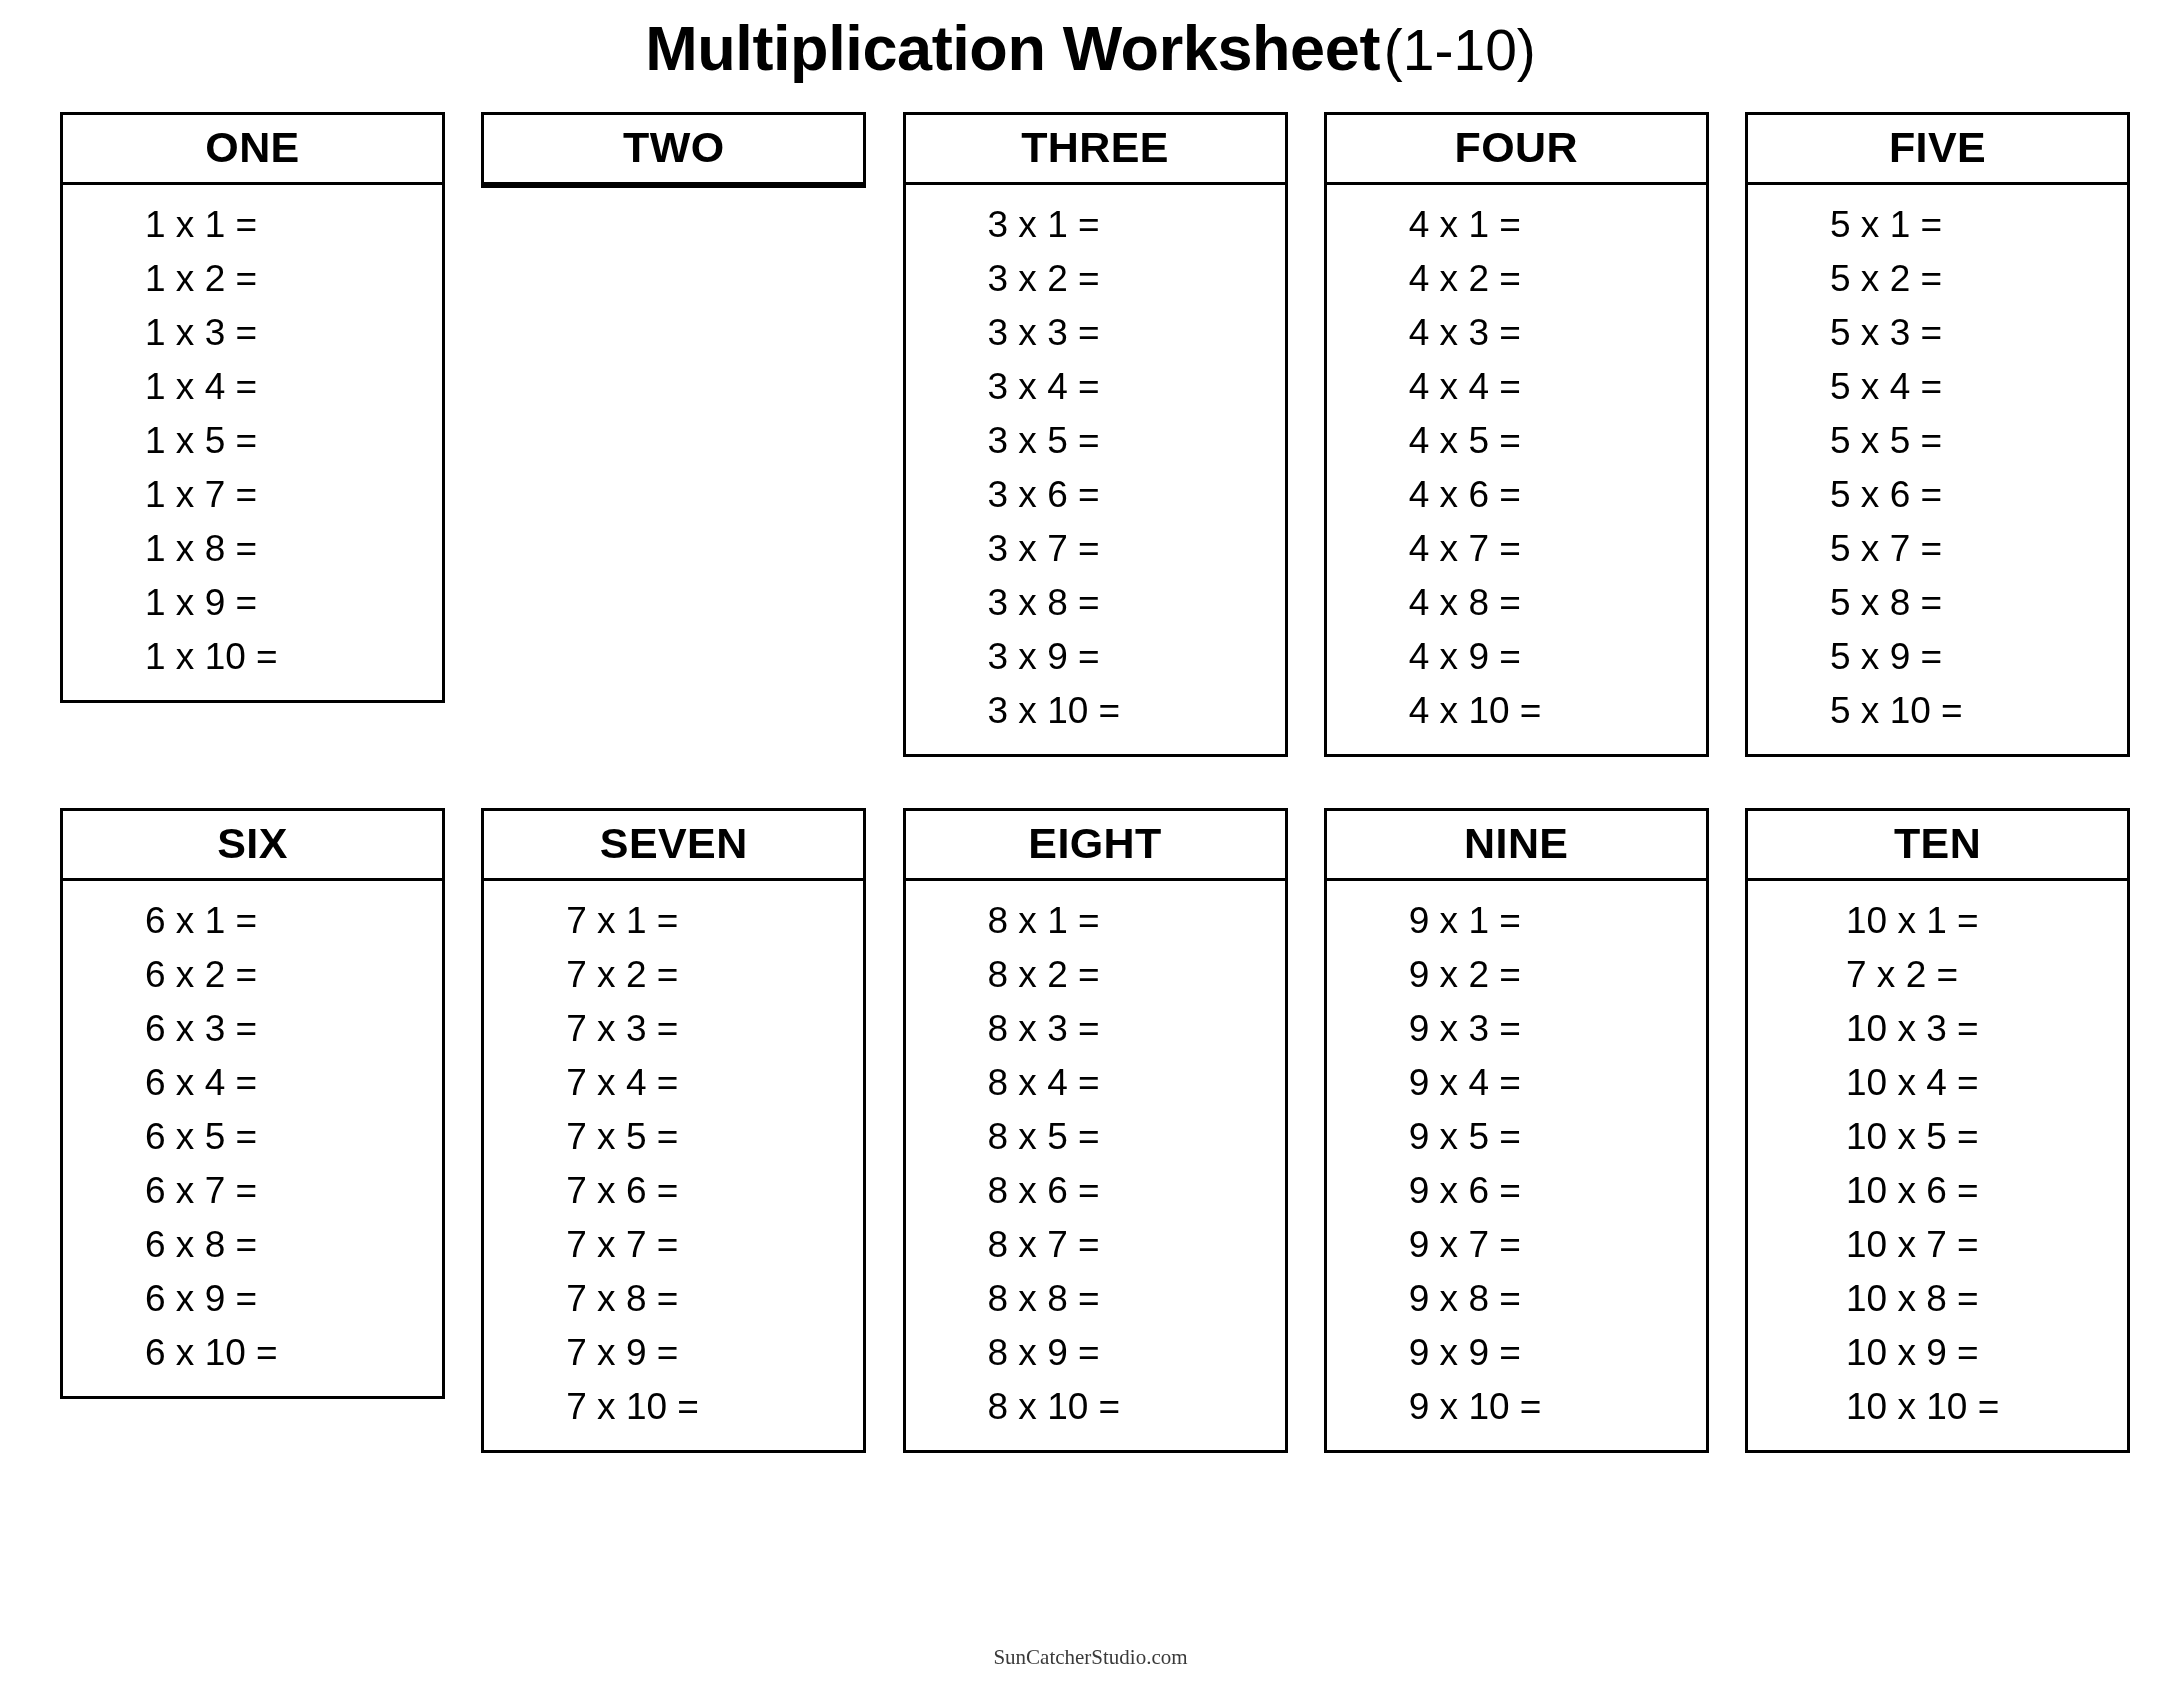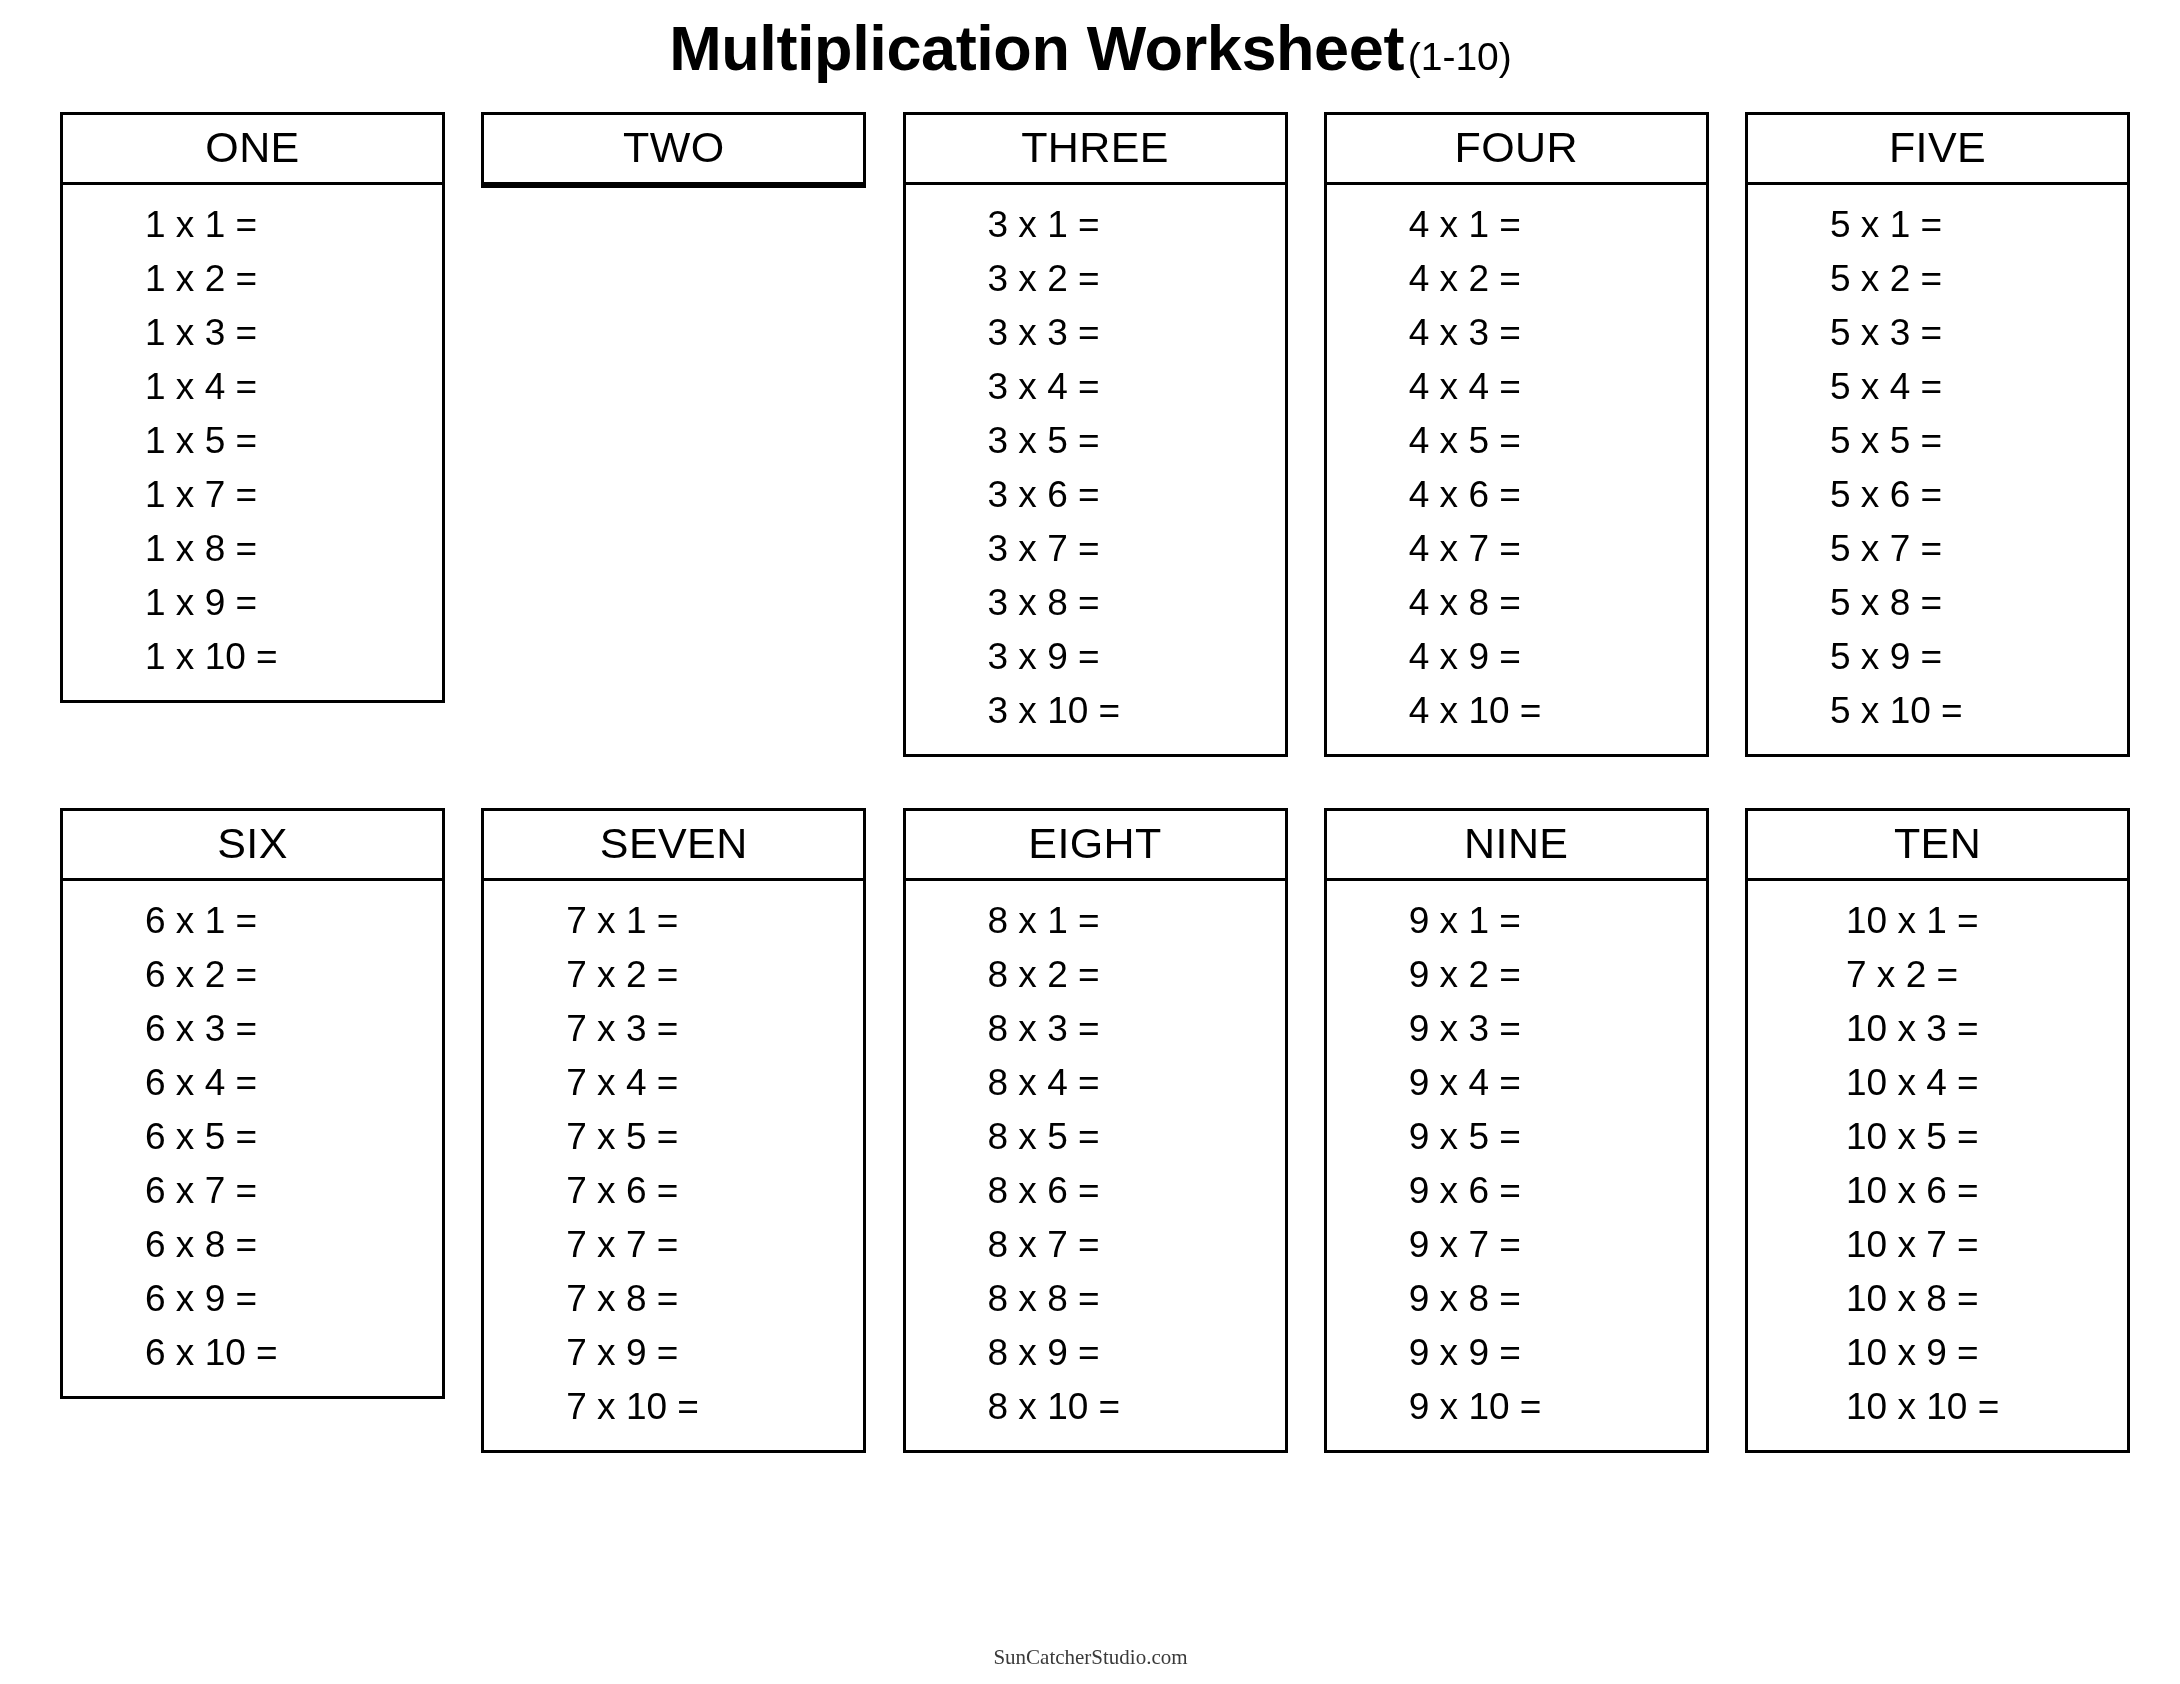--- a/index.html
+++ b/index.html
@@ -27,21 +27,21 @@
     padding: 0;
     white-space: nowrap;
     line-height: 1.05;
   }
   .title-main {
     font-size: 63px;
     font-weight: bold;
     letter-spacing: -0.4px;
   }
   .title-range {
-    font-size: 39px;
+    font-size: 57px;
     font-weight: normal;
     letter-spacing: 0px;
     margin-top: 40px;
   }
   .grid-block {
     display: flex;
     justify-content: space-between;
     align-items: flex-start;
     width: 2070px;
     margin: 0 auto;
@@ -51,21 +51,21 @@
 
   .table-card {
     width: 385px;
     box-sizing: border-box;
     border: 3.4px solid #000000;
     background: #ffffff;
   }
   .table-header {
     text-align: center;
     font-size: 43px;
-    font-weight: normal;
+    font-weight: bold;
     padding: 7.7px 0 10.2px 0;
     border-bottom: 3.4px solid #000000;
     letter-spacing: 0.4px;
   }
   .table-body {
     padding: 12px 0 17px 0;
   }
   .problem-row {
     font-size: 37px;
     line-height: 1.0;

